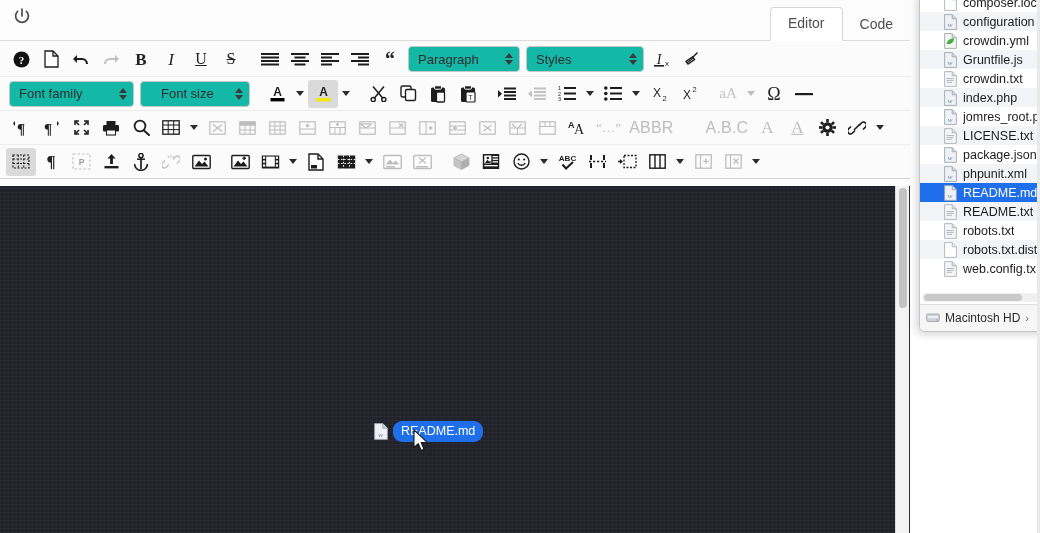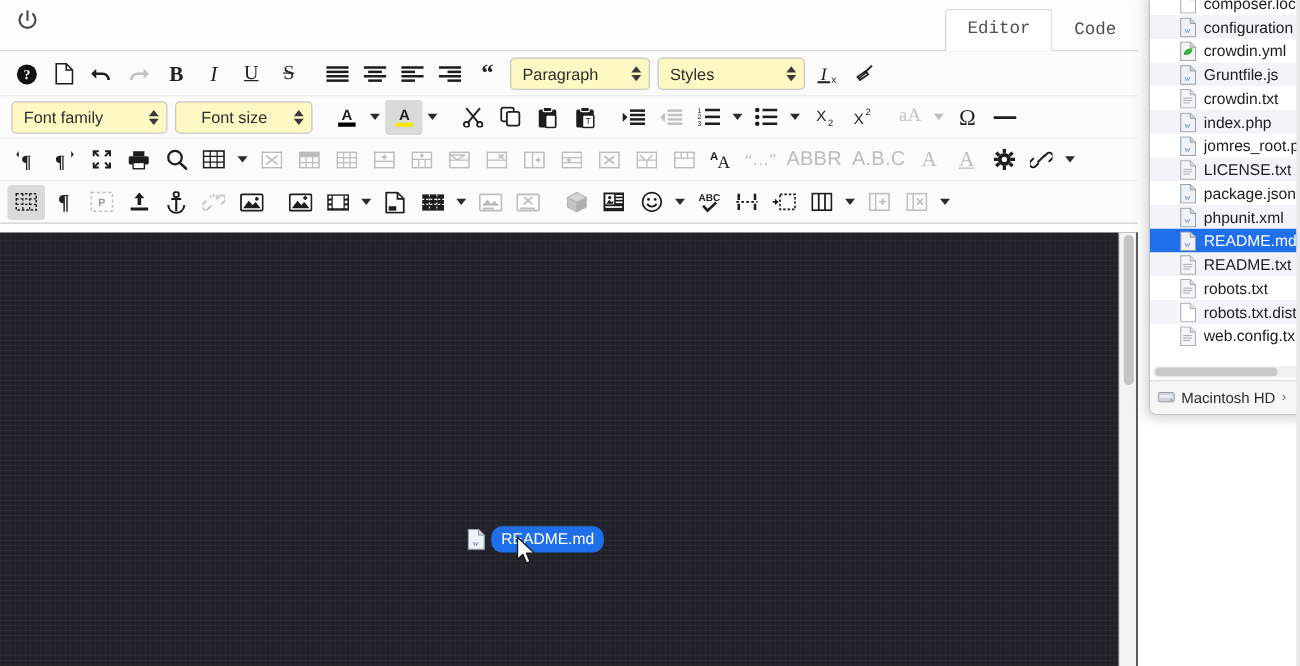--- a/index.html
+++ b/index.html
@@ -19,21 +19,21 @@
 
   
   .titlebar {
     position: relative; height: 41px; background: #fcfcfc;
     border-bottom: 1px solid #dcdcdc;
   }
   .power-icon {
     position: absolute; left: 12px; top: 7px;
     width: 20px; height: 22px; color: #4a4a4a;
   }
-  .tabs { position: absolute; right: 0px; bottom: -1px; display: flex; align-items: flex-end; height: 41px; font-family: Liberation Mono, monospace; }
+  .tabs { position: absolute; right: 0px; bottom: -1px; display: flex; align-items: flex-end; height: 41px; }
   .tab {
     font-size: 14px; color: #4f4f4f; padding: 7px 17px 9px 17px;
     line-height: 16px; background: transparent; cursor: pointer;
   }
   .tab.active {
     background: #ffffff;
     border: 1px solid #d6d6d6;
     border-bottom: 1px solid #ffffff;
     border-radius: 4px 4px 0 0;
     position: relative; z-index: 3;
@@ -69,21 +69,21 @@
     border-left: 4px solid transparent; border-right: 4px solid transparent;
     border-top: 5px solid #2b2b2b;
   }
   .caret.dis:after { border-top-color: #bdbdbd; }
   .sep { width: 9px; flex: none; }
 
   
   .sel {
     display: flex; align-items: center; justify-content: space-between;
     height: 26px; border: 1px solid #c6c6c6; border-radius: 4px;
-    background: #fef9c3; padding: 0 6px 0 9px; margin: 0 3px;
+    background: #14b8a6; padding: 0 6px 0 9px; margin: 0 3px;
     font-size: 13px; color: #2d2d2d; cursor: pointer; flex: none;
   }
   .sel .lbl { white-space: nowrap; }
   .sel .stepper {
     margin-left: 14px; display: flex; flex-direction: column;
     align-items: center; justify-content: center; gap: 2px;
   }
   .sel .stepper i {
     display: block; width: 0; height: 0;
     border-left: 4px solid transparent; border-right: 4px solid transparent;
@@ -589,21 +589,21 @@
               <text x="7" y="15" font-size="14" fill="#1d1d1d" font-family="Liberation Serif, serif">A</text>
             </svg>
         </div>
         <div class="btn dis">
           <span class="txt-ico-sm" style="font-size:13px;color:#bdbdbd;font-family:'Liberation Serif',serif;">“…”</span>
         </div>
         <div class="btn dis">
           <span class="txt-ico-sm" style="color:#bdbdbd;">ABBR</span>
         </div>
         <div class="btn dis">
-          <span class="txt-ico-sm" style="color:#bdbdbd;">A.B.C</span>
+          <span class="txt-ico-sm" style="color:#bdbdbd;margin-left:24px;">A.B.C</span>
         </div>
         <div class="btn dis">
           <span class="txt-ico" style="font-family:'Liberation Serif',serif;font-weight:normal;font-size:17px;color:#bdbdbd;">A</span>
         </div>
         <div class="btn dis">
           <span class="txt-ico" style="font-family:'Liberation Serif',serif;font-weight:normal;font-size:17px;color:#bdbdbd;text-decoration:underline;">A</span>
         </div>
         <div class="btn">
           <svg width="17" height="17" viewBox="0 0 17 17">
               <g fill="#1d1d1d">

